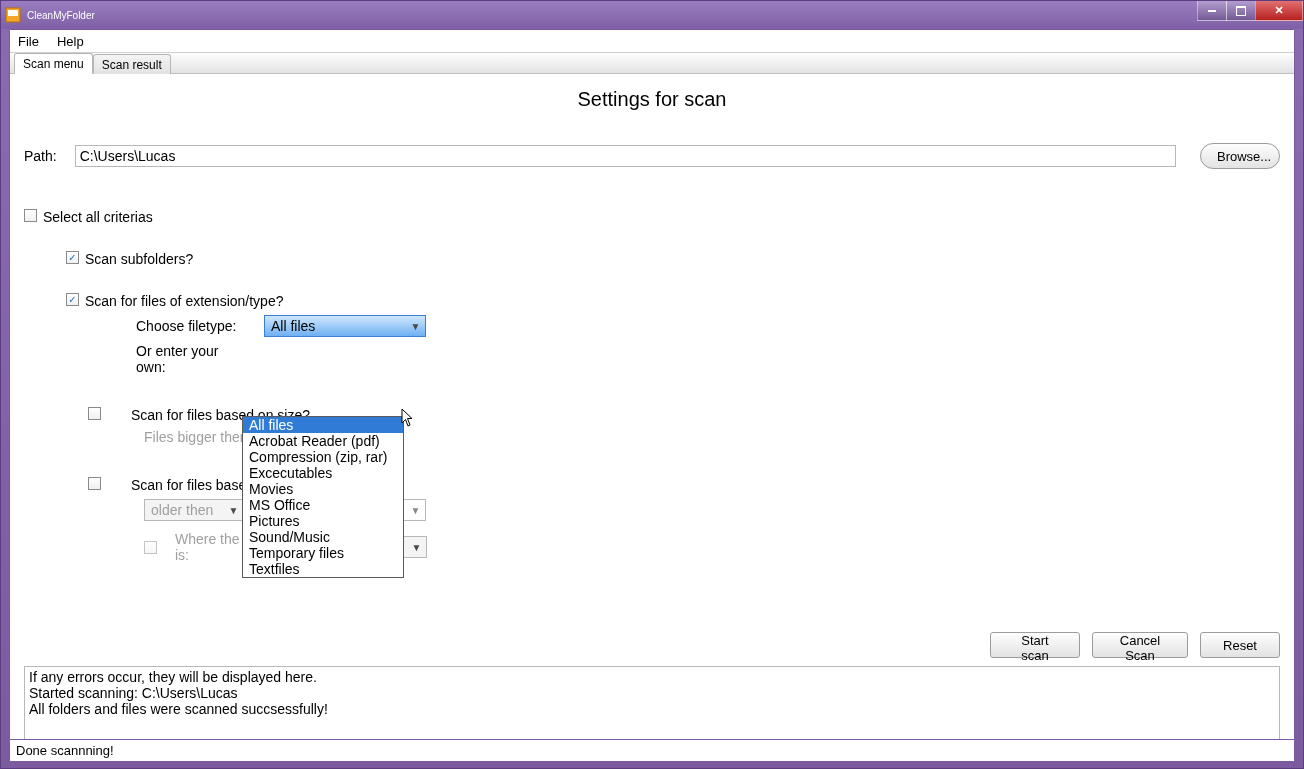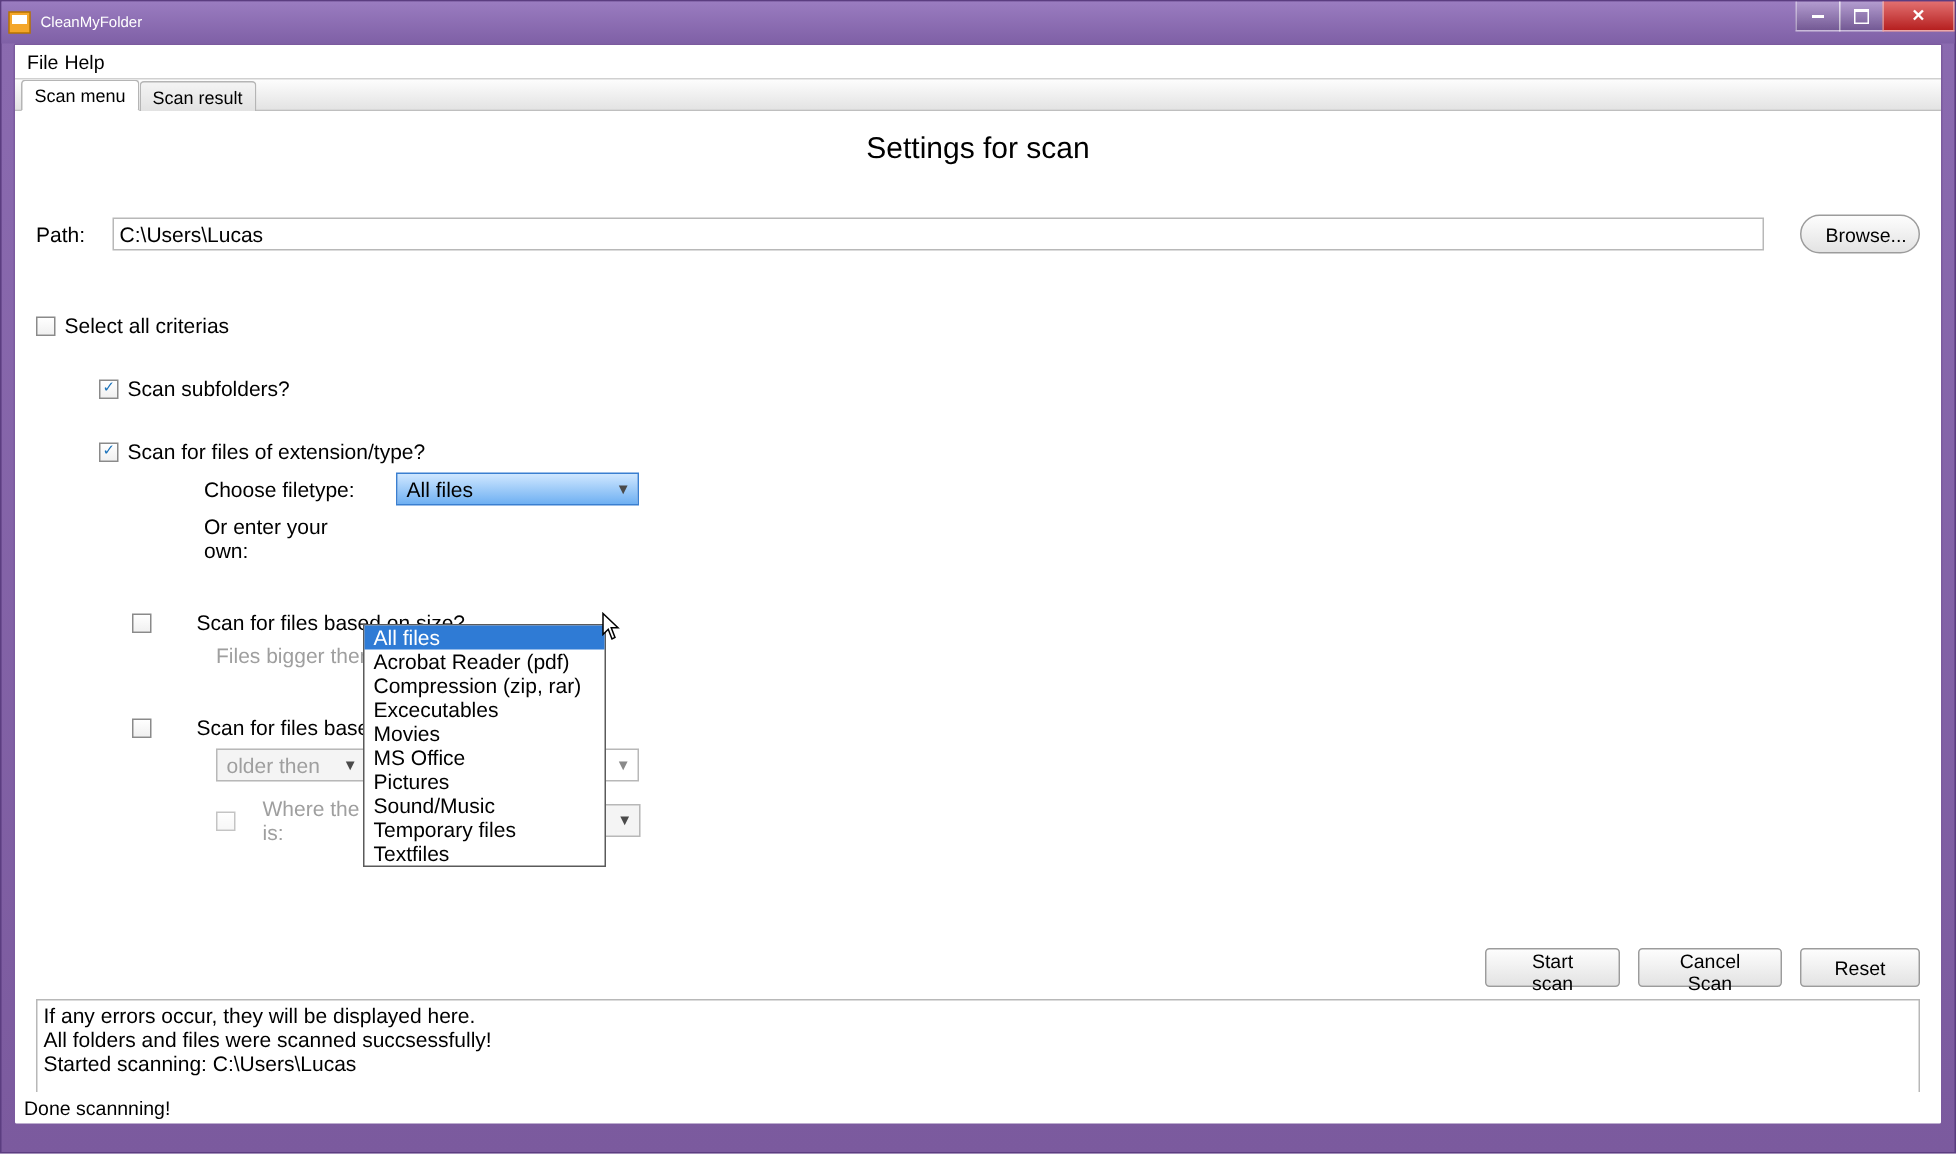--- a/index.html
+++ b/index.html
@@ -56,21 +56,21 @@
 
   .client {
     position:absolute; left:8px; right:8px; top:28px; bottom:28px;
     background:#fff;
     border:1px solid #7b5a9e;
     border-radius:2px;
     display:flex; flex-direction:column;
   }
 
   .menubar {
-    height:22px; display:flex; align-items:center; padding:0 8px; gap:4px;
+    height:22px; display:flex; align-items:center; padding:0 8px; gap:18px;
     background:#fff;
   }
   .menubar span { font-size:13px; cursor:default; }
 
   .tabstrip {
     height:22px;
     background:linear-gradient(to bottom,#fdfdfd,#e3e3e3);
     border-top:1px solid #d0d0d0;
     border-bottom:1px solid #bfbfbf;
     display:flex; align-items:flex-end;
@@ -107,21 +107,21 @@
     background:linear-gradient(to bottom,#fdfdfd,#e3e3e3);
     border:1px solid #9c9c9c;
     border-radius:3px;
     font-size:13px;
     cursor:pointer;
   }
   .btn-min { width:80px;border-radius:13px; }
 
   .chk { width:13px; height:13px; border:1px solid #8a8a8a; background:linear-gradient(to bottom,#fff,#f0f0f0); display:inline-flex; align-items:center; justify-content:center; margin-right:6px; }
   .chk.checked::after{ content:"✓"; font-size:10px; color:#1a72bb; line-height:10px;}
-  .chk-row{ display:flex; align-items:center; margin:6px 4px; font-size:14px;}
+  .chk-row{ display:flex; align-items:flex-start; margin:6px 4px; font-size:14px;}
 
   .ind1 { margin-left:42px; }
   .ind3 { margin-left:64px;gap:24px; }
   .greyed { color:#9f9f9f; }
 
   .combo {
     display:inline-flex; align-items:center; justify-content:space-between;
     width:162px; padding:1px 2px 1px 6px;
     background:linear-gradient(to bottom,#fff,#eee);
     position:relative;
@@ -158,21 +158,21 @@
   .logbox{
     position:absolute; left:14px; right:14px; top:592px;
     height:110px;
     border:1px solid #b8b8b8; background:#fff;
     padding:2px 4px;
     font-size:14px;
     overflow:auto;
   }
 
   .statusbar{
-    position:absolute; left:8px; right:8px; bottom:18px; height:22px;
+    position:absolute; left:8px; right:8px; bottom:6px; height:22px;
     background:#fff;
     border:1px solid #7b5a9e;
     border-top:none;
     border-bottom-left-radius:2px; border-bottom-right-radius:2px;
     display:flex; align-items:center; padding:0 6px;
     font-size:13px;
   }
   .spacer20{ height:20px; }
   .spacer14{ height:14px; }
 </style>
@@ -306,22 +306,22 @@
       </svg>
 
       <div class="action-row">
         <button class="btn" style="width:90px;">Start scan</button>
         <button class="btn" style="width:96px;">Cancel Scan</button>
         <button class="btn" style="width:80px;">Reset</button>
       </div>
 
       <div class="logbox">
         <div>If any errors occur, they will be displayed here.</div>
+        <div>Started scanning: C:\Users\Lucas</div>
         <div>All folders and files were scanned succsessfully!</div>
-        <div>Started scanning: C:\Users\Lucas</div>
       </div>
 
     </div>
   </div>
 
   <div class="statusbar">
     <span>Done scannning!</span>
   </div>
 
 </div>

